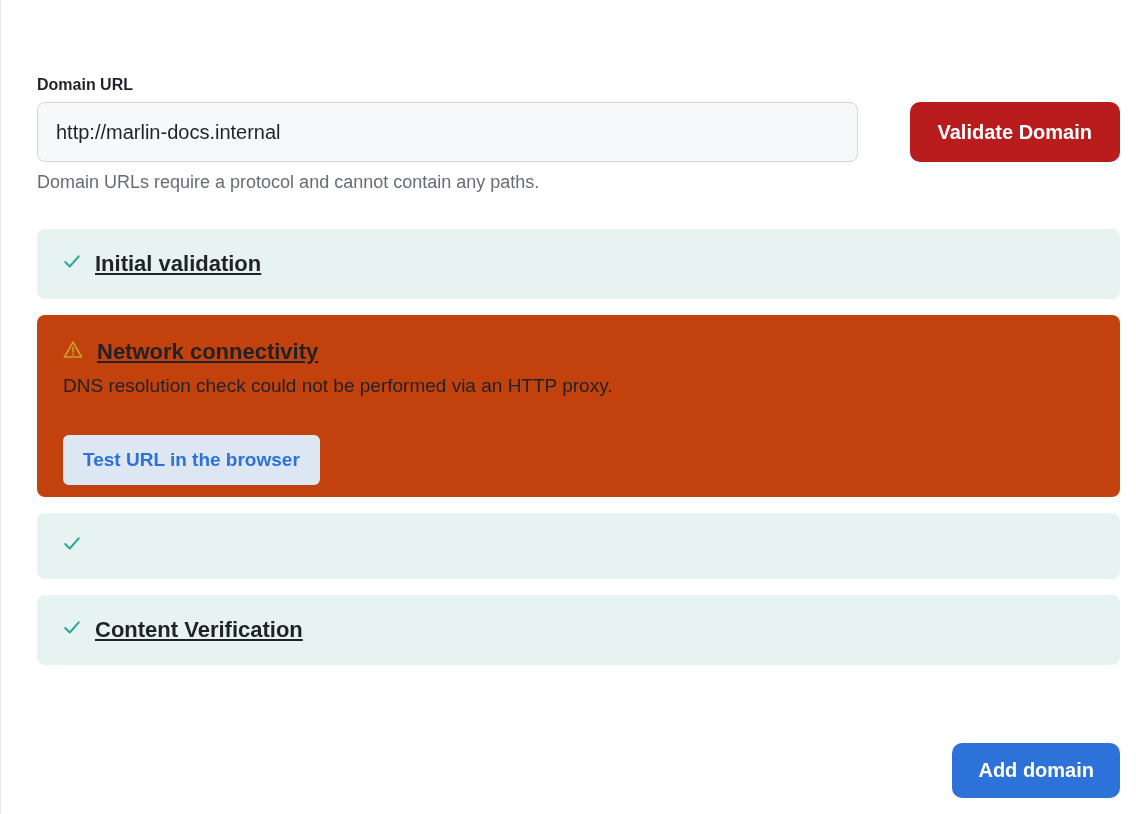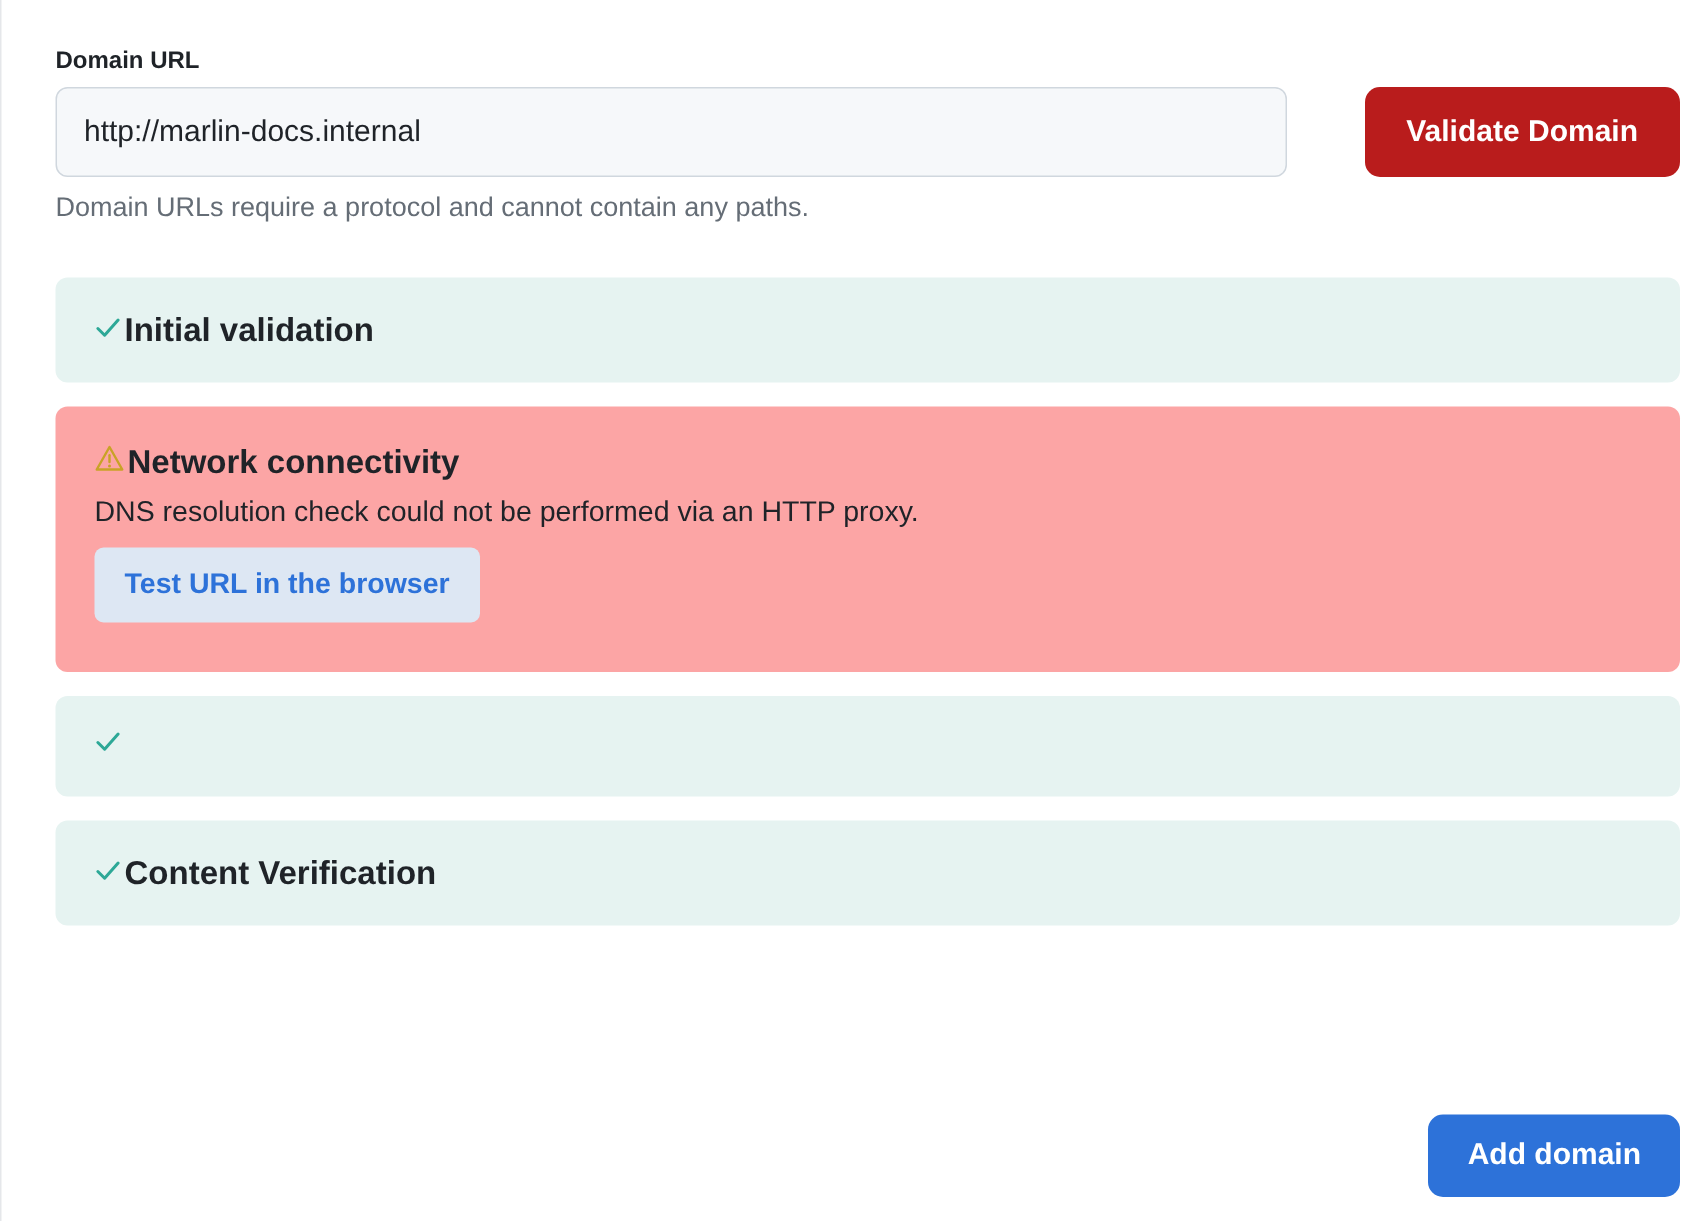--- a/index.html
+++ b/index.html
@@ -15,20 +15,21 @@
       height: 814px;
       padding: 32px 16px 16px 36px;
       position: relative;
       border-left: 1px solid #e5e7ea;
     }
     .label-row {
       font-size: 16px;
       font-weight: 600;
       color: #1f2328;
       margin-bottom: 8px;
+      margin-top: 44px;
     }
     .input-row {
       display: flex;
       align-items: stretch;
       gap: 52px;
       margin-bottom: 10px;
     }
     .domain-input {
       flex: 1;
       height: 60px;
@@ -59,27 +60,28 @@
     }
     .card {
       border-radius: 8px;
       padding: 22px 26px;
       margin-bottom: 16px;
     }
     .card-success {
       background: #e6f3f1;
     }
     .card-warning {
-      background: #fca5a5;
-      padding: 24px 26px 33px 26px;
+      background: #c2410c;
+      padding: 24px 26px 12px 26px;
     }
     .card-header {
       display: flex;
-      align-items: flex-end;
-      gap: 2px;
+      align-items: center;
+      gap: 14px;
+      text-decoration: underline;
     }
     .card-title {
       font-size: 22px;
       font-weight: 700;
       color: #1f2328;
     }
     .check-icon {
       width: 18px;
       height: 18px;
       flex-shrink: 0;
@@ -89,21 +91,21 @@
       height: 20px;
       flex-shrink: 0;
     }
     .card-body {
       margin-top: 10px;
       font-size: 19px;
       color: #1f2328;
     }
     .test-btn {
       display: inline-block;
-      margin-top: 12px;
+      margin-top: 38px;
       padding: 14px 20px;
       background: #dde7f3;
       color: #2d72d9;
       font-size: 19px;
       font-weight: 600;
       border: none;
       border-radius: 6px;
       cursor: pointer;
     }
     .footer-row {

